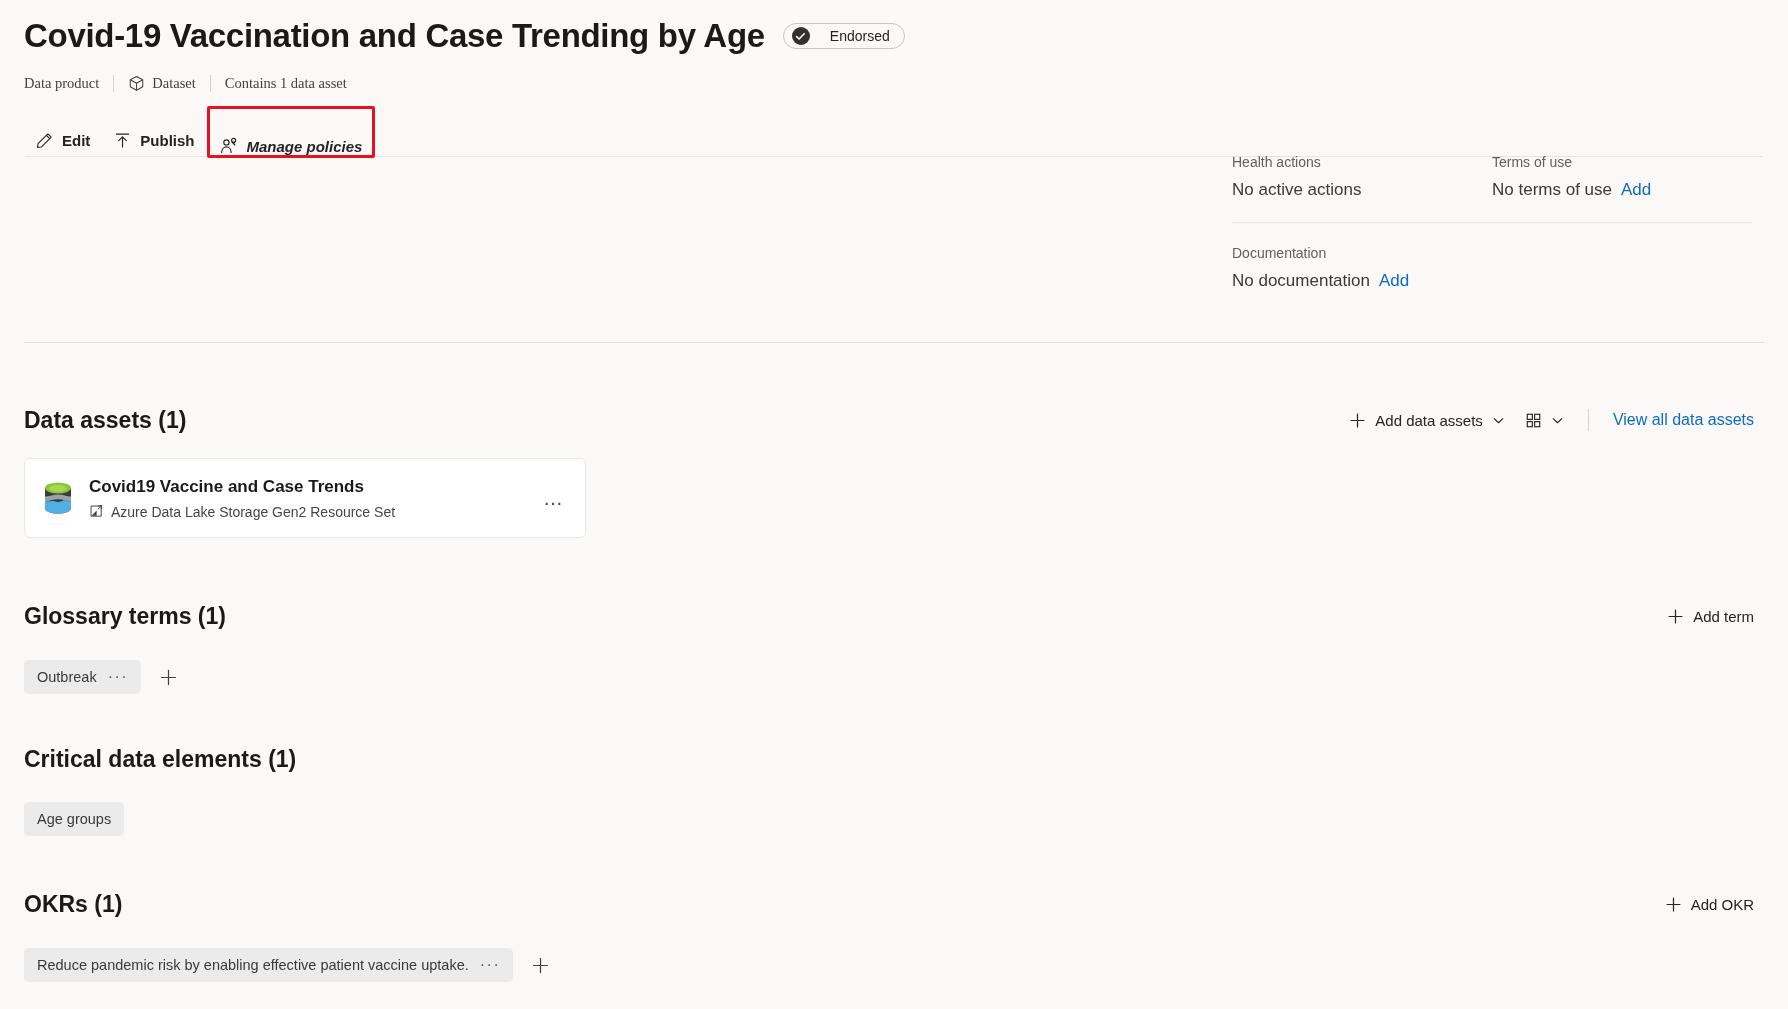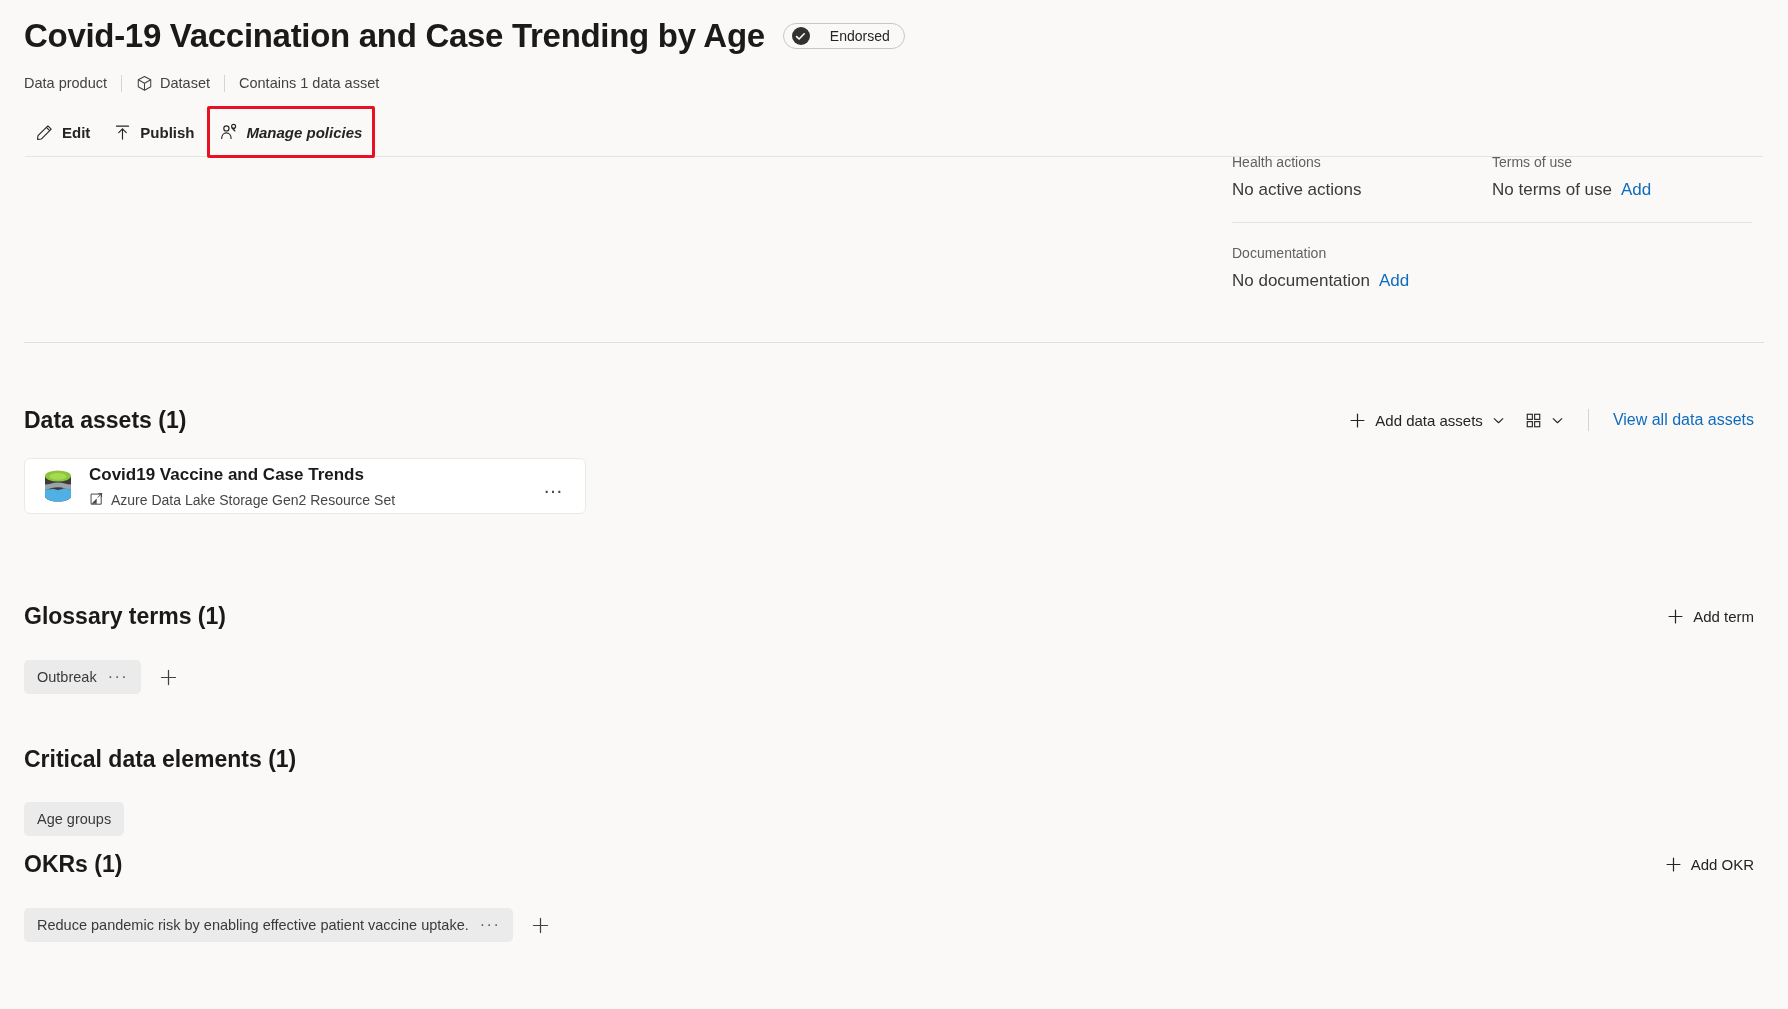--- a/index.html
+++ b/index.html
@@ -69,20 +69,21 @@
 
   
   .breadcrumb {
     display: flex;
     align-items: center;
     gap: 0;
     height: 30px;
     margin-top: 4px;
     font-size: 14.5px;
     color: #424242;
+    font-family: Liberation Serif, serif;
   }
   .crumb {
     display: inline-flex;
     align-items: center;
     gap: 7px;
     padding: 0 14px 0 0;
     white-space: nowrap;
   }
   .crumb.first { padding-left: 0; }
   .crumb-sep {
@@ -96,21 +97,21 @@
   
   .commandbar {
     display: flex;
     align-items: center;
     gap: 0;
     height: 48px;
     margin-top: 10px;
   }
   .cmd-btn {
     display: inline-flex;
-    align-items: center;
+    align-items: flex-end;
     gap: 9px;
     height: 34px;
     padding: 0 12px;
     font-size: 15px;
     color: #242424;
     background: transparent;
     border: none;
     cursor: pointer;
     white-space: nowrap;
     font-family: "Liberation Sans", sans-serif;
@@ -218,21 +219,21 @@
     width: 1px;
     height: 22px;
     background: #d6d4d2;
     margin: 0 14px;
   }
 
   
   .asset-card {
     margin-top: 22px;
     width: 562px;
-    height: 56px;
+    height: 80px;
     box-sizing: border-box;
     background: #ffffff;
     border: 1px solid #ebe9e7;
     border-radius: 6px;
     display: flex;
     align-items: center;
     padding: 0 18px 0 16px;
     gap: 14px;
   }
   .asset-text { flex: 1 1 auto; min-width: 0; }
@@ -510,21 +511,21 @@
     <div class="section-head">
       <div class="section-title">Critical data elements (1)</div>
     </div>
     <div class="chip-row">
       <span class="chip">
         <span>Age groups</span>
       </span>
     </div>
   </div>
 
-  <div class="section" style="top: 848px;">
+  <div class="section" style="top: 888px;">
     <div class="section-head">
       <div class="section-title">OKRs (1)</div>
       <div class="section-actions">
         <button class="action-btn">
           <span>
             <svg width="17" height="17" viewBox="0 0 18 18" aria-hidden="true">
               <path d="M9 2.2 L9 15.8 M2.2 9 L15.8 9" fill="none" stroke="#242424" stroke-width="1.3" stroke-linecap="round"></path>
             </svg>
           </span>
           <span>Add OKR</span>

